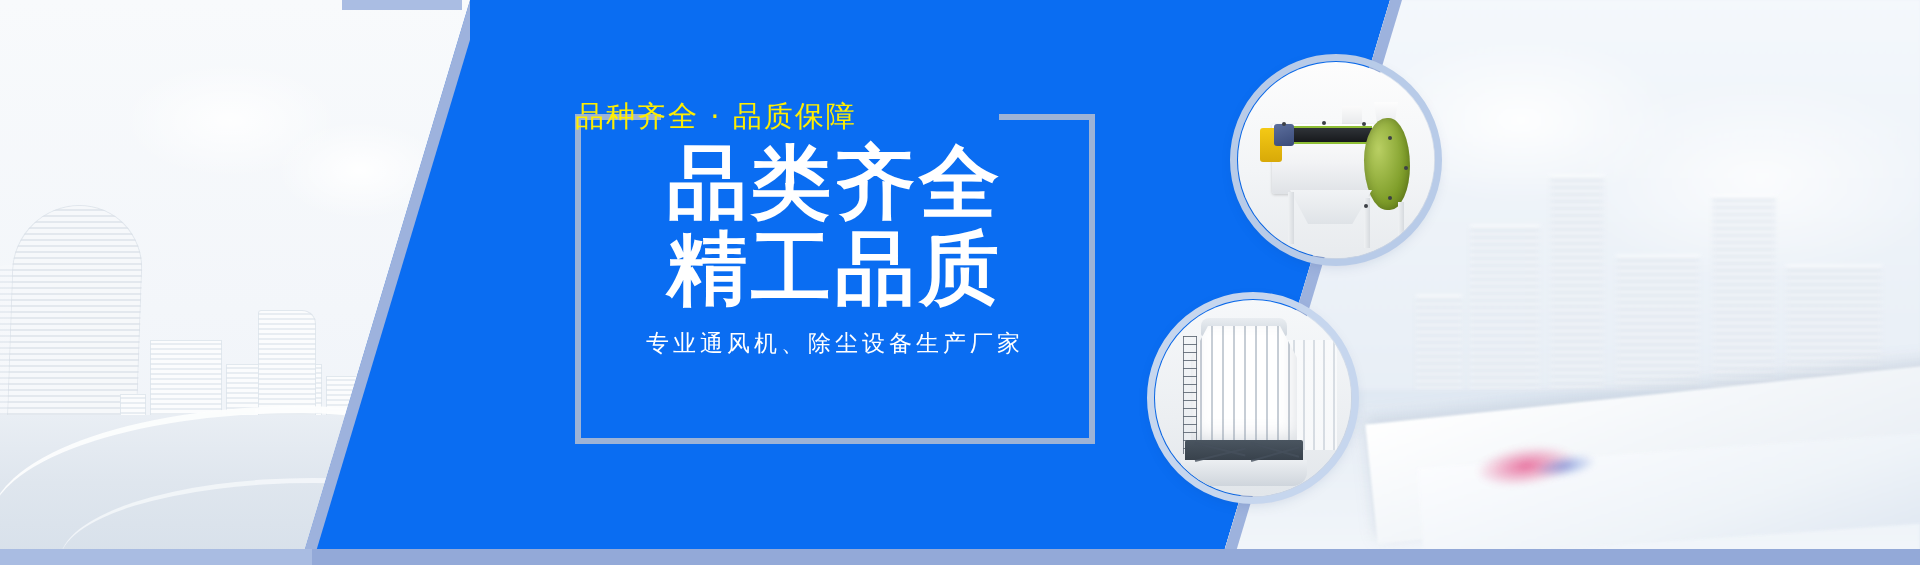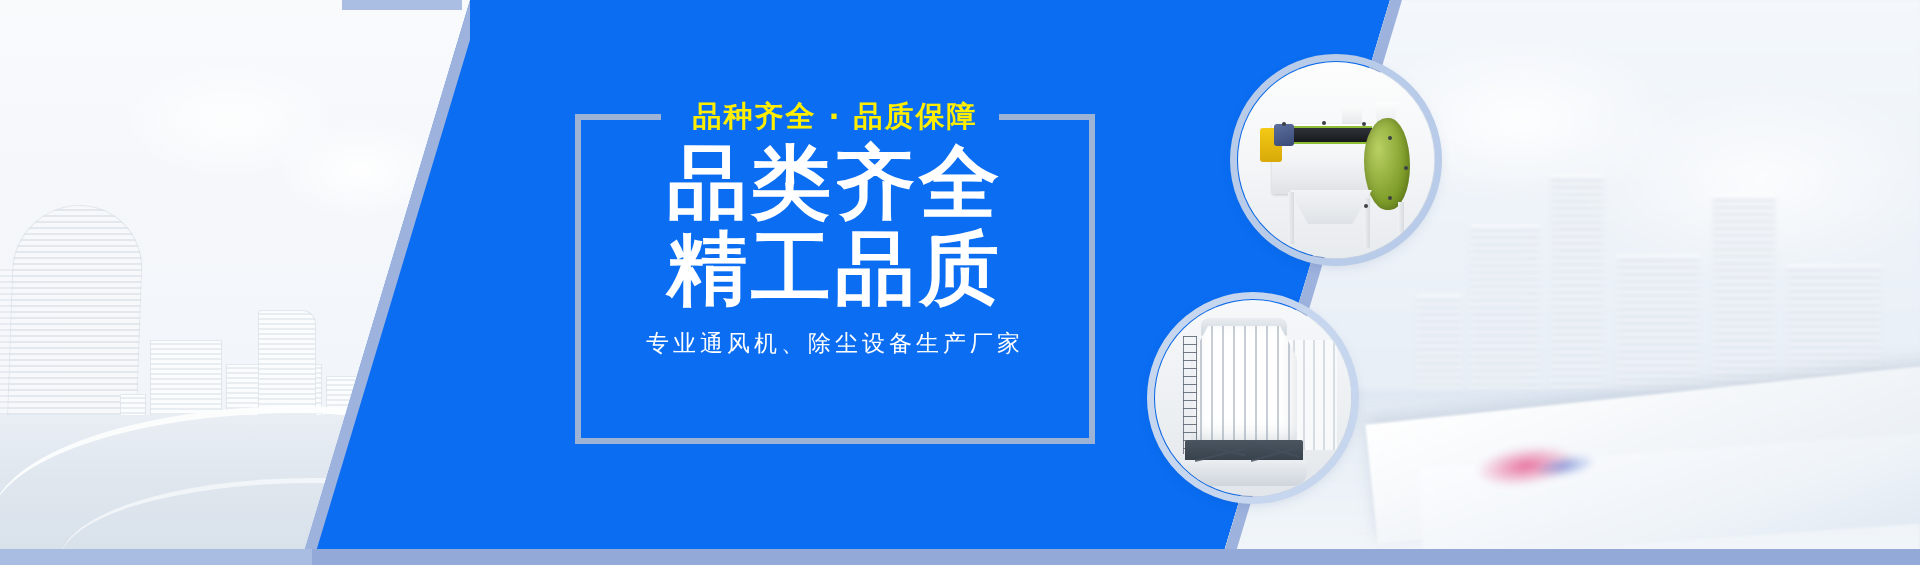--- a/index.html
+++ b/index.html
@@ -156,23 +156,22 @@
   
   .br{position:absolute;background:#9db3d6;}
   .br-tl-h{left:0;top:26px;width:86px;height:6px;}
   .br-tr-h{left:424px;top:26px;width:96px;height:6px;}
   .br-l-v{left:0;top:26px;width:6px;height:330px;}
   .br-r-v{left:514px;top:26px;width:6px;height:330px;}
   .br-b-h{left:0;top:350px;width:520px;height:6px;}
 
   .tagline{
     position:absolute;left:0;top:0;width:520px;
-    text-align:center;
     color:#ffee00;
-    font-size:29px;font-weight:700;
+    font-size:29px;font-weight:400;
     letter-spacing:2px;
     line-height:56px;
     white-space:nowrap;
   }
   .headline{
     position:absolute;left:0;top:52px;width:520px;
     text-align:center;color:#ffffff;
     font-size:80px;font-weight:700;
     line-height:86px;letter-spacing:4px;
     white-space:nowrap;

